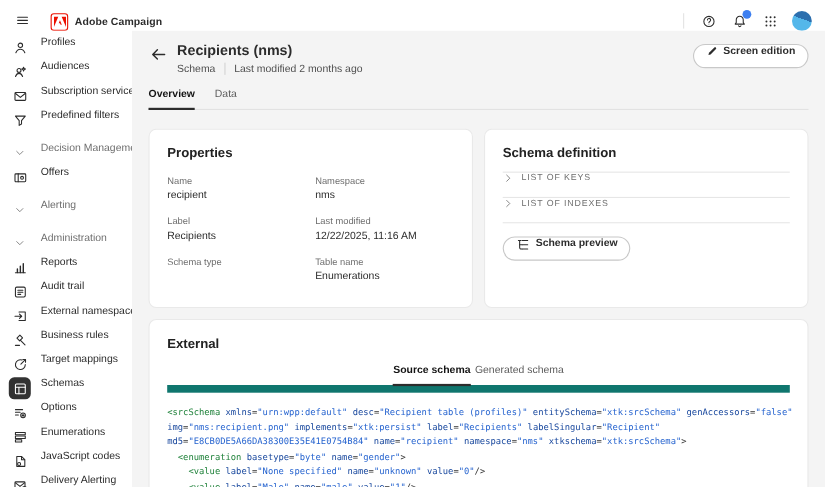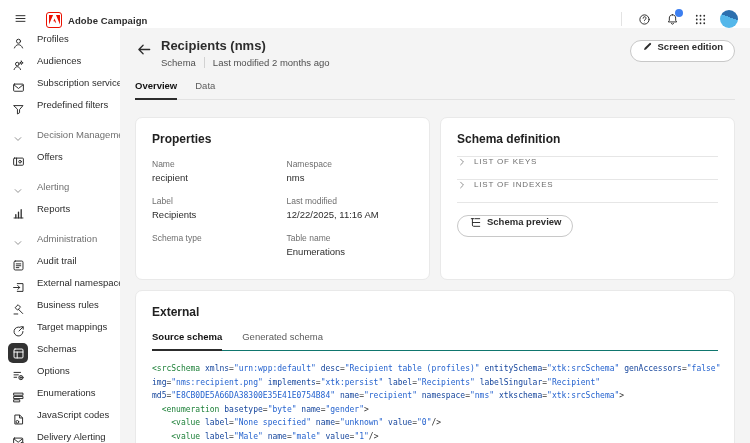--- a/index.html
+++ b/index.html
@@ -66,21 +66,21 @@
 
   .schema-def .rule { border-top:1px solid #e6e6e6; margin-top:10px; }
   .accordion-row { display:flex; align-items:flex-start; gap:7px; height:23px; border-bottom:1px solid #e6e6e6;
     width:100%; text-align:left; }
   .accordion-row .acc-label { font-size:8px; letter-spacing:.8px; color:#6e6e6e; }
   .accordion-row .icon-tile { color:#6e6e6e; display:flex; }
   .accordion-row .icon-tile svg { width:10px; height:10px; }
   .schema-def .pill-btn { margin-top:12px; }
 
   .card.content-card { margin-top:10px; height:200px; }
-  .content-tabs { display:flex; gap:20px; margin-top:12px; border-bottom:1px solid #0f766e; }
+  .content-tabs { display:flex; gap:4px; margin-top:12px; border-bottom:7px solid #0f766e;justify-content:center; }
 
   
   .code-block { margin-top:11px; font-family:"DejaVu Sans Mono", monospace; font-size:8px;
     line-height:13.6px; white-space:pre; color:#333; }
   .tok-tag { color:var(--code-tag); }
   .tok-attr { color:var(--code-attr); }
   .tok-val { color:var(--code-val); }
   .tok-punc, .tok-plain { color:#333; }
 
   svg { display:block; }
@@ -217,37 +217,37 @@
 
       <div class="side-item section">
         <span class="icon-tile">
           <svg viewBox="0 0 16 16" width="13" height="13" fill="none" stroke="currentColor" stroke-width="1.2" stroke-linecap="round" stroke-linejoin="round">
             <path d="M3.5 5.8L8 10.3l4.5-4.5"></path>
           </svg>
         </span>
         <span class="side-label">Alerting</span>
       </div>
 
+      <div class="side-item section">
+        <span class="icon-tile">
+          <svg viewBox="0 0 16 16" width="13" height="13" fill="none" stroke="currentColor" stroke-width="1.2" stroke-linecap="round" stroke-linejoin="round">
+            <path d="M3.5 5.8L8 10.3l4.5-4.5"></path>
+          </svg>
+        </span>
+        <span class="side-label">Administration</span>
+      </div>
+
       <div class="side-item">
         <span class="icon-tile">
           <svg viewBox="0 0 16 16" width="13" height="13" fill="none" stroke="currentColor" stroke-width="1.2" stroke-linecap="round" stroke-linejoin="round">
             <path d="M2.5 13.5h11"></path>
             <path stroke-width="1.6" d="M4.7 13.2V9.3M8 13.2V6.3M11.3 13.2V3.3"></path>
           </svg>
         </span>
         <span class="side-label">Reports</span>
-      </div>
-
-      <div class="side-item section">
-        <span class="icon-tile">
-          <svg viewBox="0 0 16 16" width="13" height="13" fill="none" stroke="currentColor" stroke-width="1.2" stroke-linecap="round" stroke-linejoin="round">
-            <path d="M3.5 5.8L8 10.3l4.5-4.5"></path>
-          </svg>
-        </span>
-        <span class="side-label">Administration</span>
       </div>
 
       <div class="side-item">
         <span class="icon-tile">
           <svg viewBox="0 0 16 16" width="13" height="13" fill="none" stroke="currentColor" stroke-width="1.2" stroke-linecap="round" stroke-linejoin="round">
             <rect x="2.5" y="2.5" width="11" height="11" rx="1.5"></rect>
             <path d="M5.2 6h5.6M5.2 8.3h5.6M5.2 10.6h3.2"></path>
           </svg>
         </span>
         <span class="side-label">Audit trail</span>

